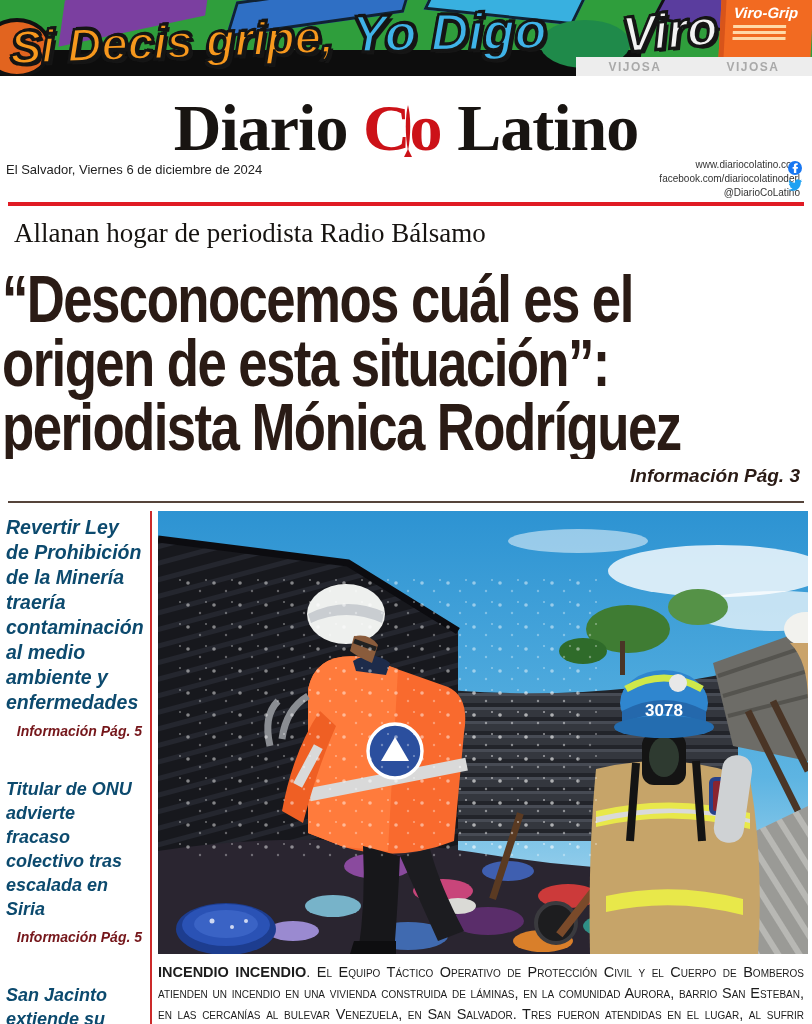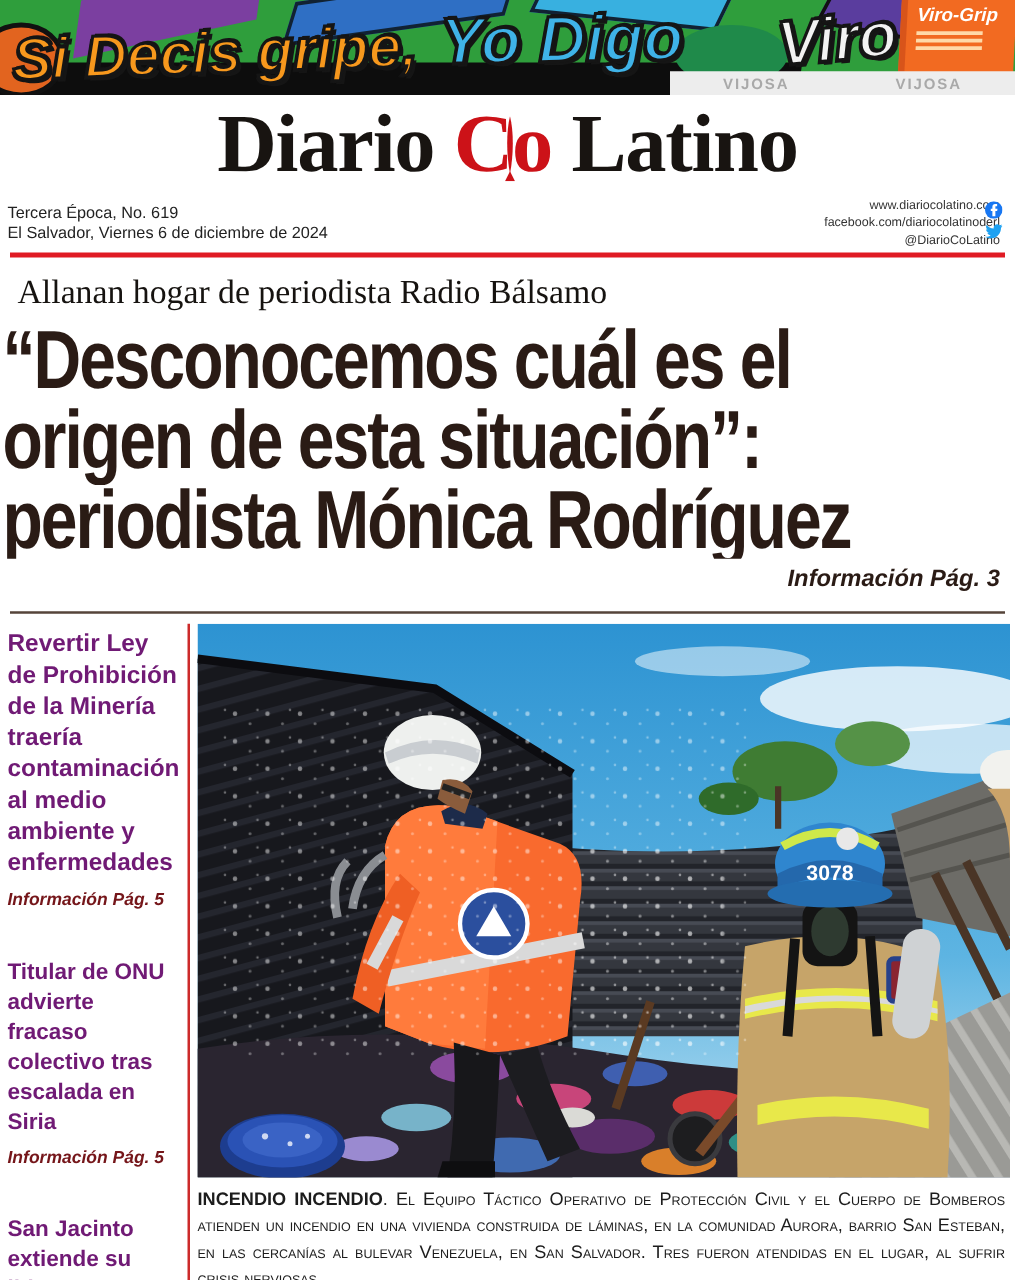--- a/index.html
+++ b/index.html
@@ -24,56 +24,56 @@
     -webkit-text-stroke:2.5px #151515;
     text-shadow:3px 3px 0 #151515, -2px 2px 0 #151515, 2px -2px 0 #151515; }
   .graf-1 { left:10px;  top:14px; font-size:47px; color:#f7981d; transform:rotate(-2deg); font-style:italic; }
   .graf-2 { left:352px; top:2px;  font-size:52px; color:#3fb3e8; transform:rotate(-1deg); font-style:italic; }
   .graf-3 { left:622px; top:2px;  font-size:50px; color:#f2f2f2; transform:rotate(-5deg); font-style:italic; }
   .virogrip-box { position:absolute; right:0; top:0; width:92px; height:58px; background:#f26a21;
     border-left:5px solid #d8541a; padding:4px 4px 0 8px; transform:skewX(-3deg); }
   .virogrip-name { color:#fff; font-weight:700; font-style:italic; font-size:15px; }
   .virogrip-lines { margin-top:4px; }
   .virogrip-lines div { height:3px; background:#ffd9a8; margin:3px 0; width:70%; }
-  .vijosa-strip { position:absolute; right:0; bottom:0; width:276px; height:19px; background:#ededed;
+  .vijosa-strip { position:absolute; right:0; bottom:0; width:236px; height:19px; background:#ededed;
     display:flex; align-items:center; justify-content:space-around; }
   .vijosa-strip span { color:#a9a9a9; font-size:12px; font-weight:700; letter-spacing:1.5px; }
 
   
-  .masthead { position:relative; text-align:center; padding-top:0; height:84px; }
+  .masthead { position:relative; text-align:center; padding-top:12px; height:84px; }
   .masthead-title { font-family:"Liberation Serif", serif; font-weight:700; font-size:66px; line-height:80px;
     color:#181411; letter-spacing:-1px; }
   .masthead-co { color:#cc1218; position:relative; }
   .logo-quill { position:absolute; left:34px; top:14px; width:22px; height:52px; pointer-events:none; }
 
   .info-row { position:relative; height:40px; }
   .edition-block { position:absolute; left:6px; top:2px; font-size:13px; line-height:16px; color:#222; }
   .tagline { position:absolute; left:0; right:0; top:8px; text-align:center;
     color:#e01b24; font-weight:800; font-style:italic; font-size:17.5px; letter-spacing:0; }
   .social-block { position:absolute; right:12px; top:-2px; text-align:right; font-size:10px; line-height:14px; color:#333; }
   .social-icons { position:absolute; right:8px; top:0; width:16px; }
   .social-icons svg { display:block; margin:1px 0 4px; }
   .red-rule { height:4px; background:#e01b24; margin:2px 8px 0 8px; }
 
   
-  .kicker { font-family:"Liberation Serif", serif; font-size:27px; color:#161310; margin:12px 0 6px 14px; }
+  .kicker { font-family:"Liberation Serif", serif; font-size:27px; color:#161310; margin:12px 0 18px 14px; }
   .headline { margin-left:2px; white-space:nowrap; overflow:hidden; }
   .headline .hl-line { display:inline-block; transform:scaleX(0.8); transform-origin:0 50%;
     font-size:66px; line-height:64px; font-weight:800; letter-spacing:-2px; color:#2a1b15;
     font-family:"Liberation Sans", sans-serif; }
   .pageref-main { text-align:right; margin:6px 12px 0 0; font-size:19px; font-weight:700; font-style:italic; color:#2a1b15; }
   .divider { height:2px; background:#55443a; margin:14px 8px 0 8px; }
 
   
   .content { display:flex; margin-top:8px; }
   .sidebar { width:152px; padding:4px 6px 0 6px; border-right:2px solid #cc2a2a; }
   .sb-item { margin-bottom:38px; }
-  .sb-title { color:#701a75; font-weight:700; font-size:19.5px; line-height:25px; }
+  .sb-title { color:#0c4a6e; font-weight:700; font-size:19.5px; line-height:25px;font-style:italic; }
   .sb-item:nth-child(2) .sb-title, .sb-item:nth-child(3) .sb-title { font-size:18px; line-height:24px; }
-  .sb-pageref { color:#75161a; font-weight:700; font-style:italic; font-size:14px; margin-top:8px; padding-right:2px; }
+  .sb-pageref { text-align:right; color:#75161a; font-weight:700; font-style:italic; font-size:14px; margin-top:8px; padding-right:2px; }
 
   .main-col { flex:1; padding-left:6px; }
   .photo-frame { width:650px; height:443px; }
   .photo-frame svg { display:block; }
 
   .caption { width:646px; margin-top:8px; font-size:14.5px; line-height:21px; text-align:justify;
     color:#1c1c1c; font-variant:small-caps; }
   .caption .cap-lead { font-weight:800; font-variant:normal; }
 </style>
 </head>
@@ -108,21 +108,20 @@
 
   <div class="masthead">
     <div class="masthead-title"><span>Diario </span><span class="masthead-co"><span>Co</span><svg class="logo-quill" viewBox="0 0 22 52">
             <path d="M11 0 C8 12 8 30 11 46 C14 30 14 12 11 0 Z" fill="#cc1218"></path>
             <path d="M11 44 L7 52 L15 52 Z" fill="#cc1218"></path>
           </svg></span><span> Latino</span></div>
   </div>
 
   <div class="info-row">
     <div class="edition-block">
-      <div>Tercera Época, No. 619</div>
       <div>El Salvador, Viernes 6 de diciembre de 2024</div>
     </div>
     <div class="social-block">
       <div>www.diariocolatino.com</div>
       <div>facebook.com/diariocolatinoderl</div>
       <div>@DiarioCoLatino</div>
     </div>
     <div class="social-icons">
       <svg width="14" height="14" viewBox="0 0 14 14">
           <circle cx="7" cy="7" r="7" fill="#1877f2"></circle>

